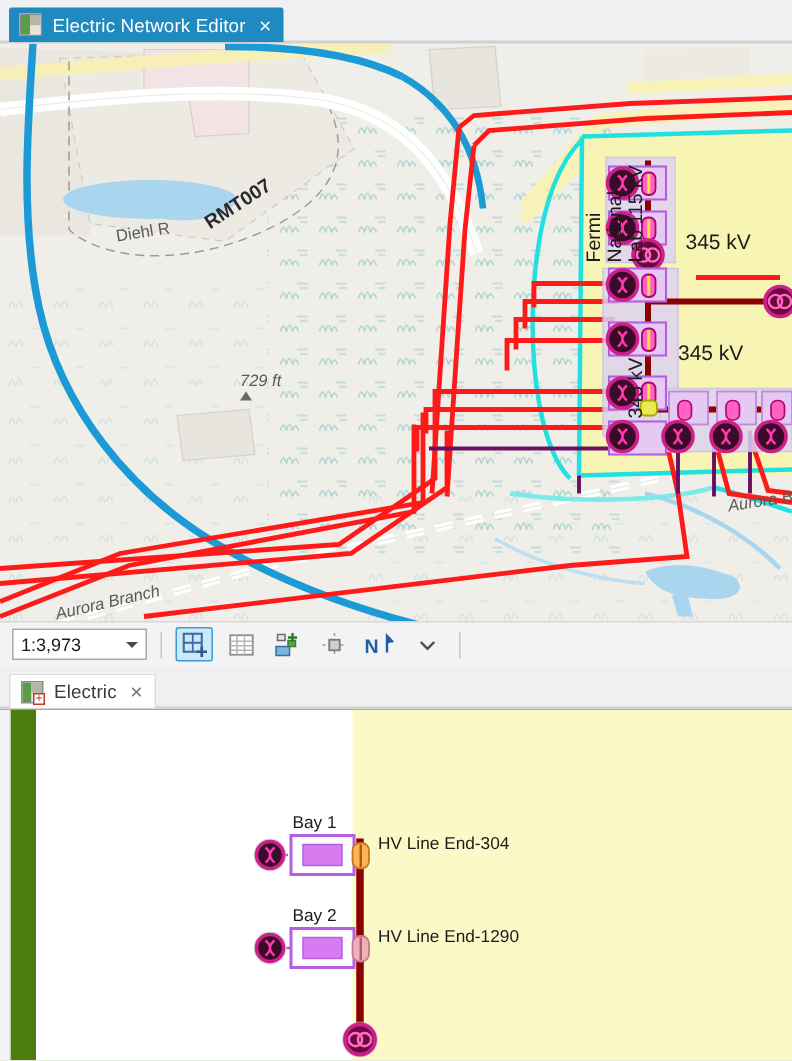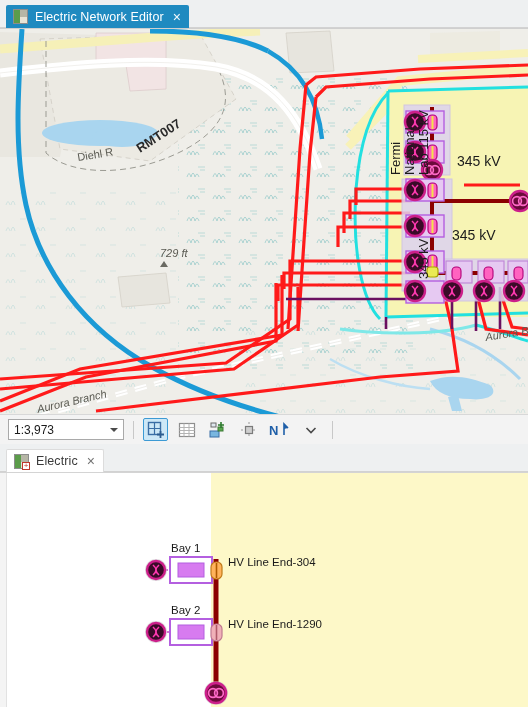--- a/index.html
+++ b/index.html
@@ -99,21 +99,21 @@
     top: 414px; left: 0;
     width: 528px; height: 30px;
     background: #f3f3f3;
     border-top: 1px solid #d8d8d8;
     display: flex;
     align-items: center;
     padding-left: 8px;
     gap: 6px;
   }
   .scalebox {
-    width: 116px; height: 21px;
+    width: 90px; height: 21px;
     background: #ffffff;
     border: 1px solid #a9a9a9;
     display: flex;
     align-items: center;
     justify-content: space-between;
     padding: 0 3px 0 5px;
     font-size: 12px;
     color: #1a1a1a;
   }
   .scalebox .caret {
@@ -134,20 +134,21 @@
   .tbbtn.sel { background:#cde8f7; border-color:#3c9ad4; }
 
   
   #diagwrap {
     position: absolute;
     top: 472px; left: 0;
     width: 528px; height: 235px;
     overflow: hidden;
     background: #4d7c0f;
     border-top: 1px solid #d4d4d4;
+    padding-left: 24px;
   }
   #diagsvg { display:block; }
 
   
   .leftgutter {
     position:absolute; left:0; top:0; width:7px; height:100%;
     background:#f4f4f4; border-right:1px solid #e2e2e2;
   }
 
   text { font-family: "Liberation Sans", sans-serif; }

